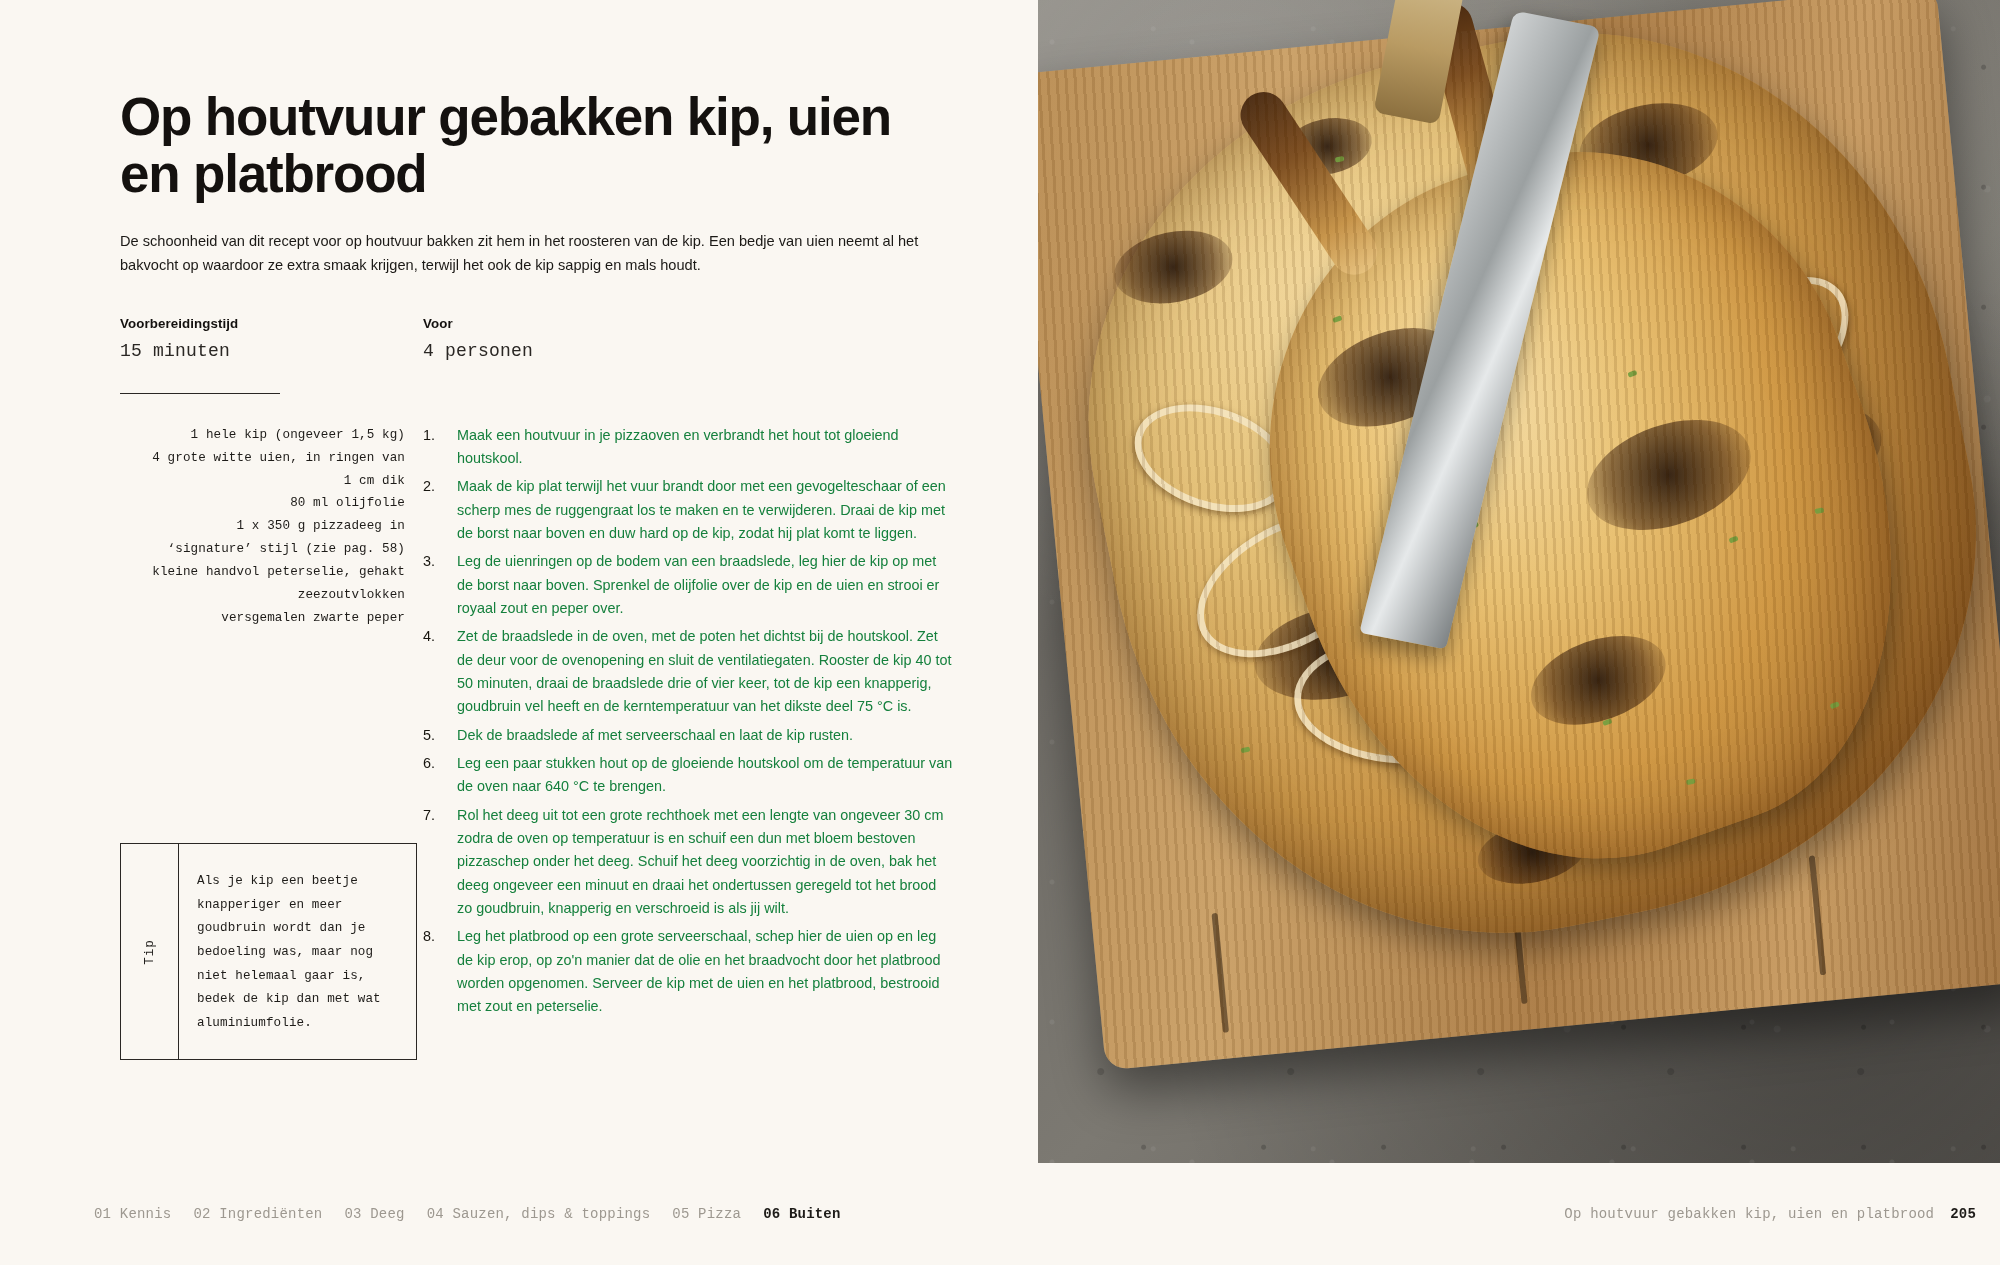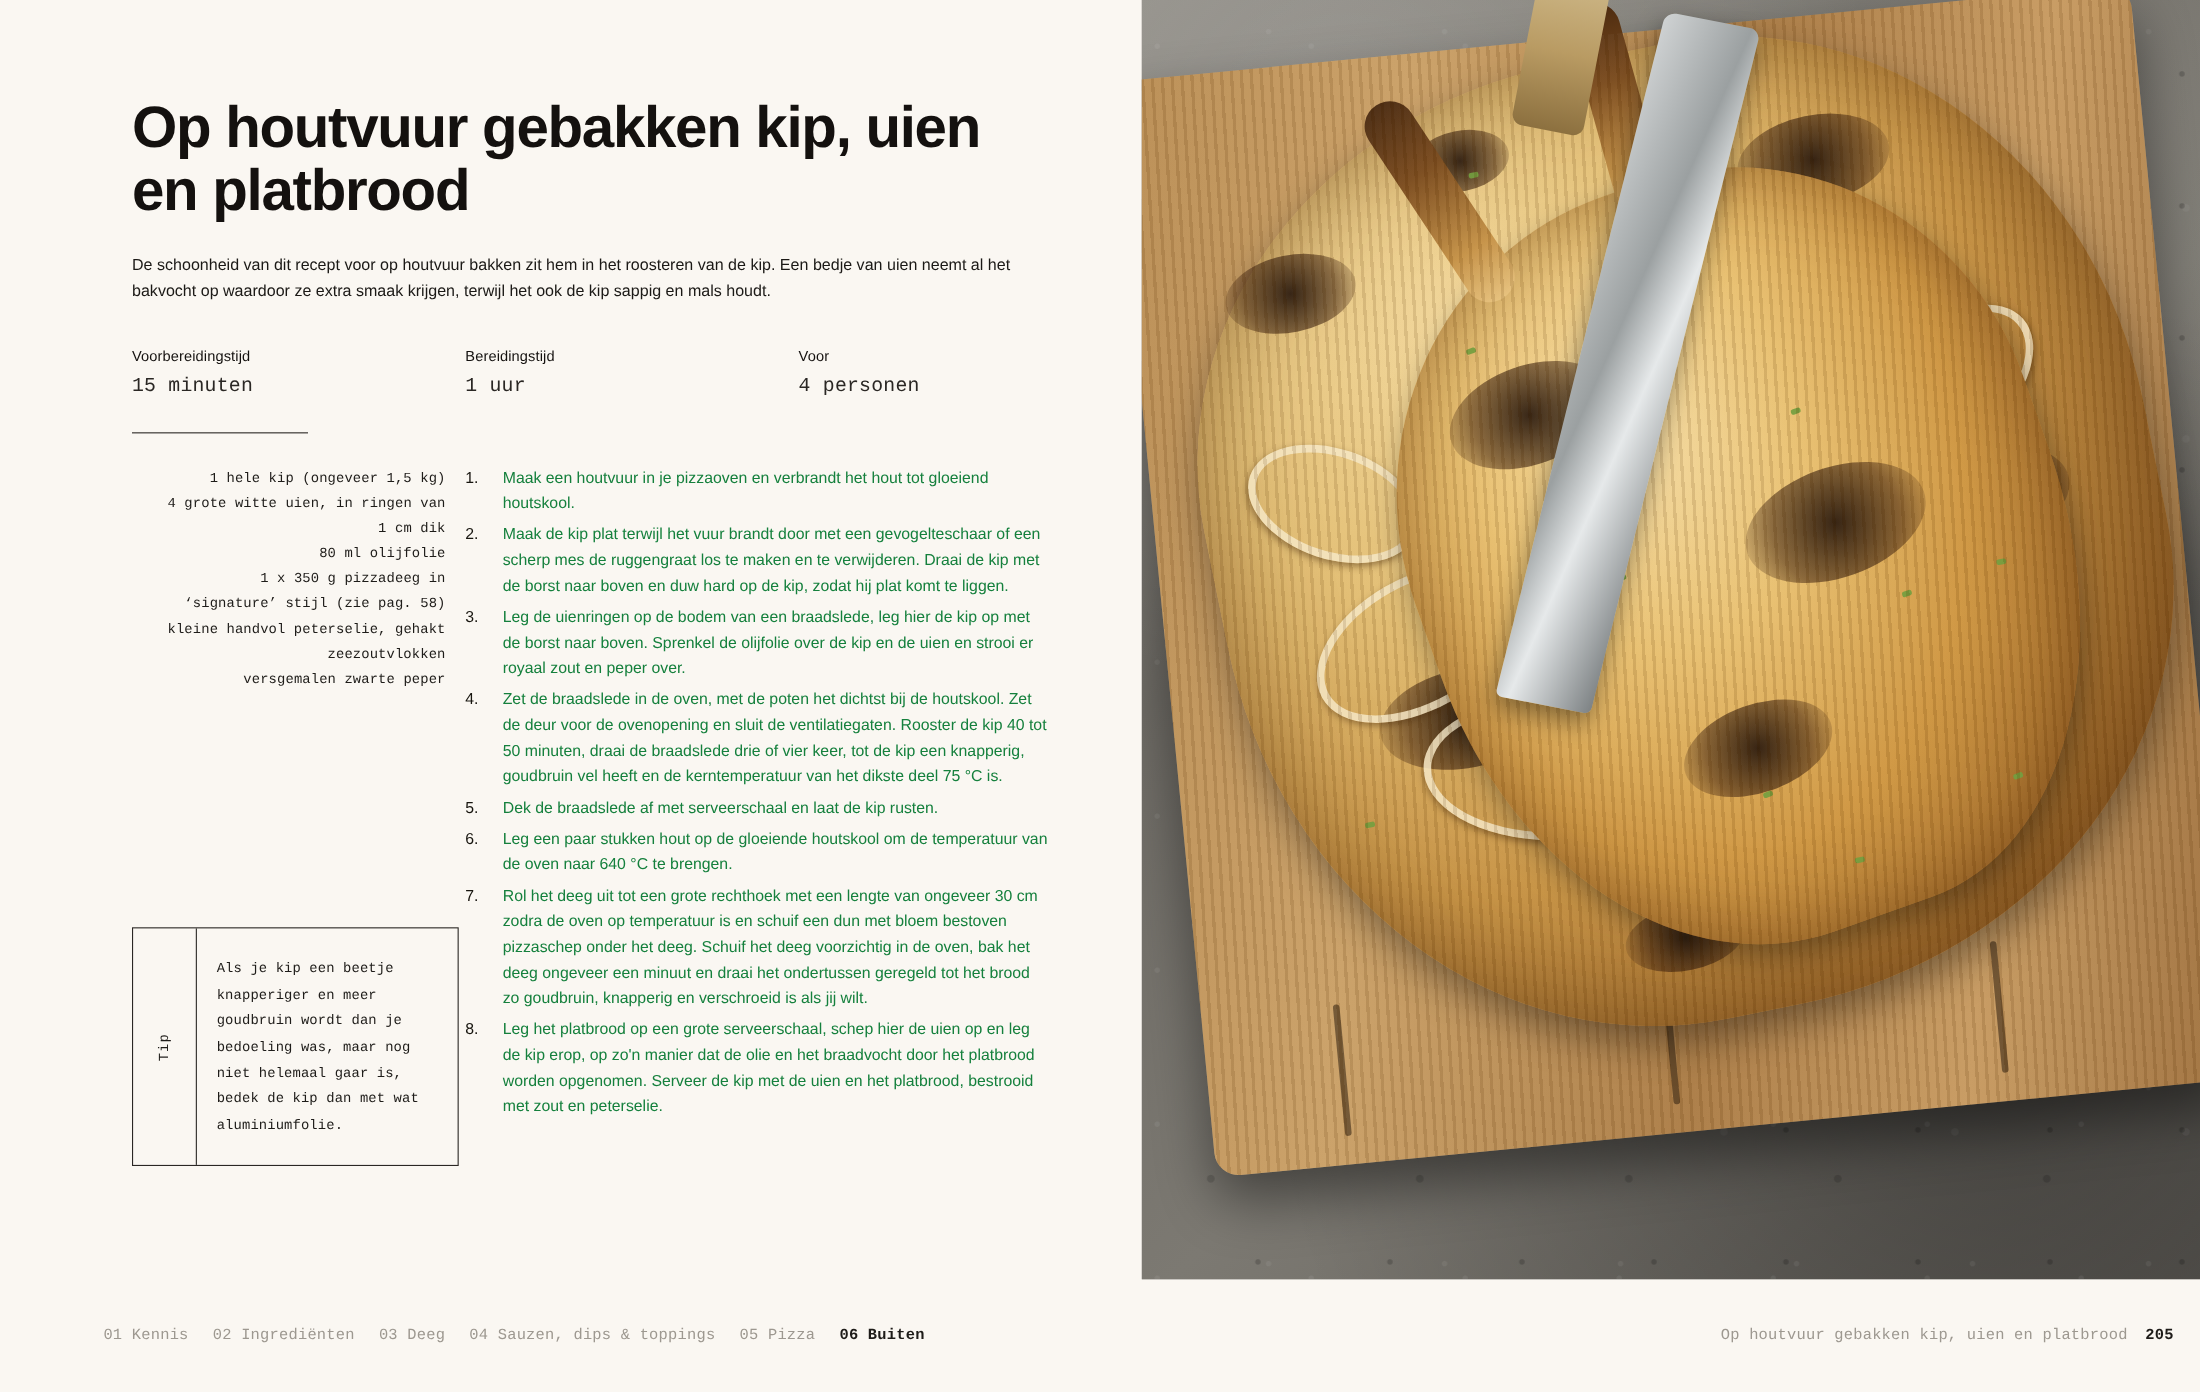--- a/index.html
+++ b/index.html
@@ -44,21 +44,21 @@
   
   .meta {
     margin-top: 38px;
     display: flex;
     width: 830px;
   }
   .meta-col { width: 303px; }
   .meta-col:last-child { width: 220px; }
   .meta-label {
     font-size: 13.3px;
-    font-weight: normal;
+    font-weight: bold;
     color: #14110f;
     letter-spacing: .1px;
   }
   .meta-value {
     margin-top: 10px;
     font-family: "Liberation Mono", monospace;
     font-size: 18px;
     color: #2a2724;
     letter-spacing: .2px;
   }
@@ -308,24 +308,20 @@
 <div class="page">
 
   <div class="left">
     <h1 class="title">Op houtvuur gebakken kip, uien en platbrood</h1>
     <p class="intro">De schoonheid van dit recept voor op houtvuur bakken zit hem in het roosteren van de kip. Een bedje van uien neemt al het bakvocht op waardoor ze extra smaak krijgen, terwijl het ook de kip sappig en mals houdt.</p>
 
     <div class="meta">
       <div class="meta-col">
         <div class="meta-label">Voorbereidingstijd</div>
         <div class="meta-value">15 minuten</div>
-      </div>
-      <div class="meta-col">
-        <div class="meta-label">Bereidingstijd</div>
-        <div class="meta-value">1 uur</div>
       </div>
       <div class="meta-col">
         <div class="meta-label">Voor</div>
         <div class="meta-value">4 personen</div>
       </div>
     </div>
 
     <div class="rule"></div>
 
     <div class="cols">

